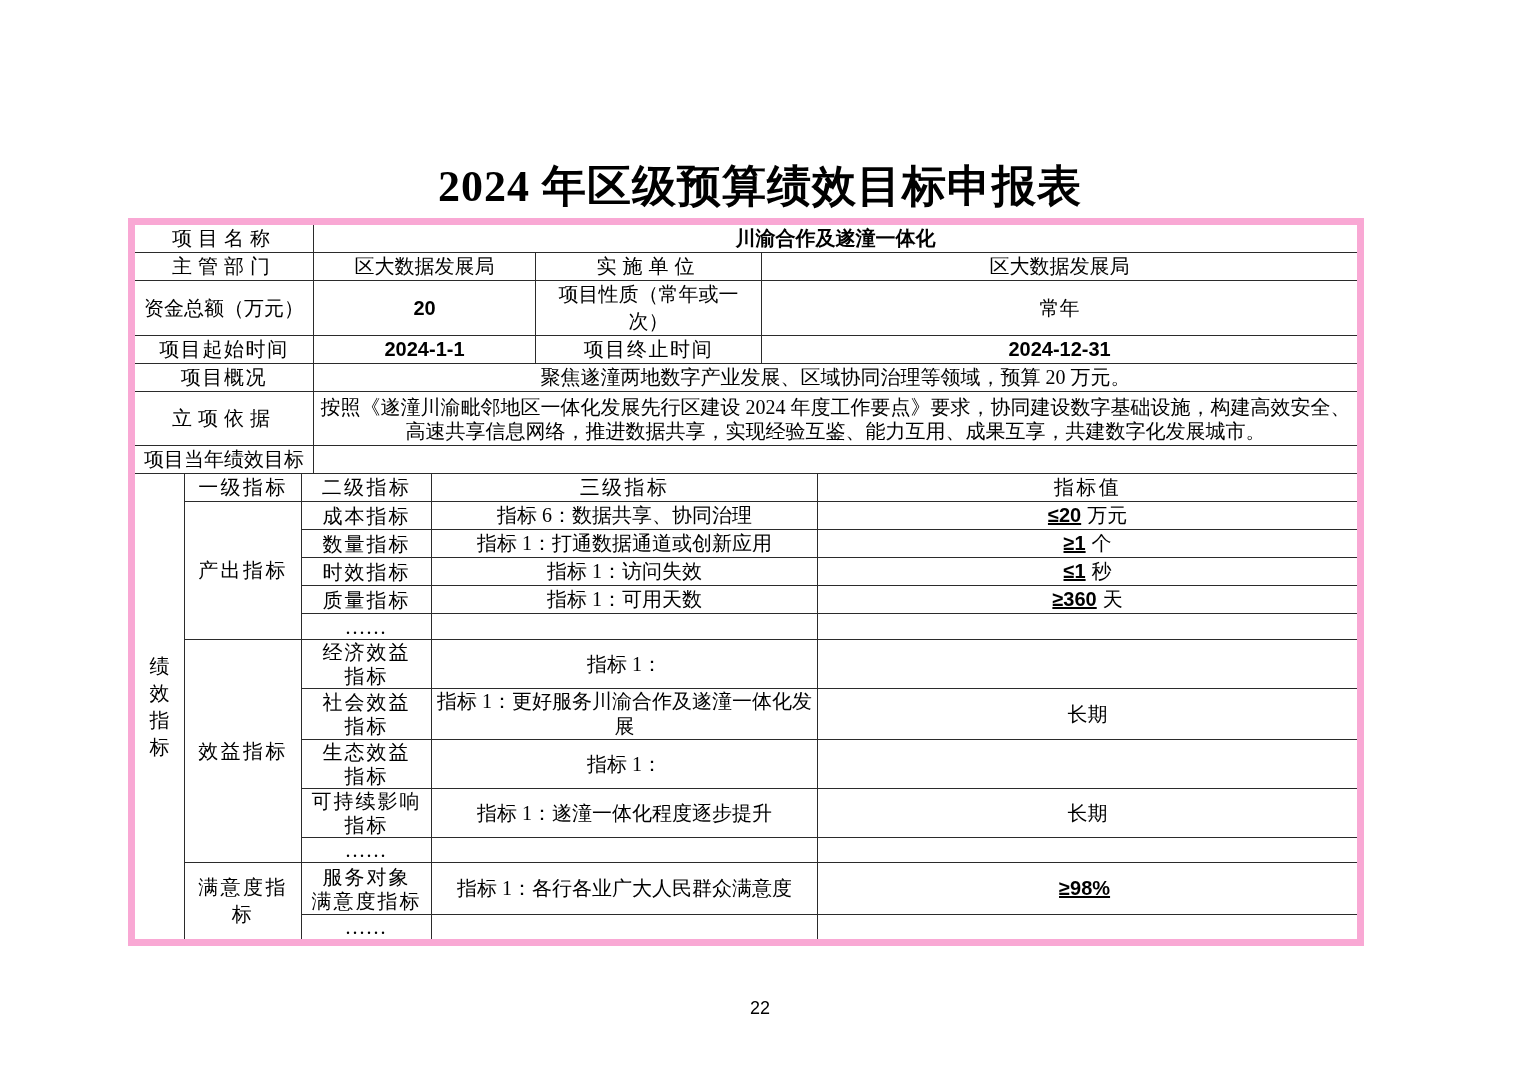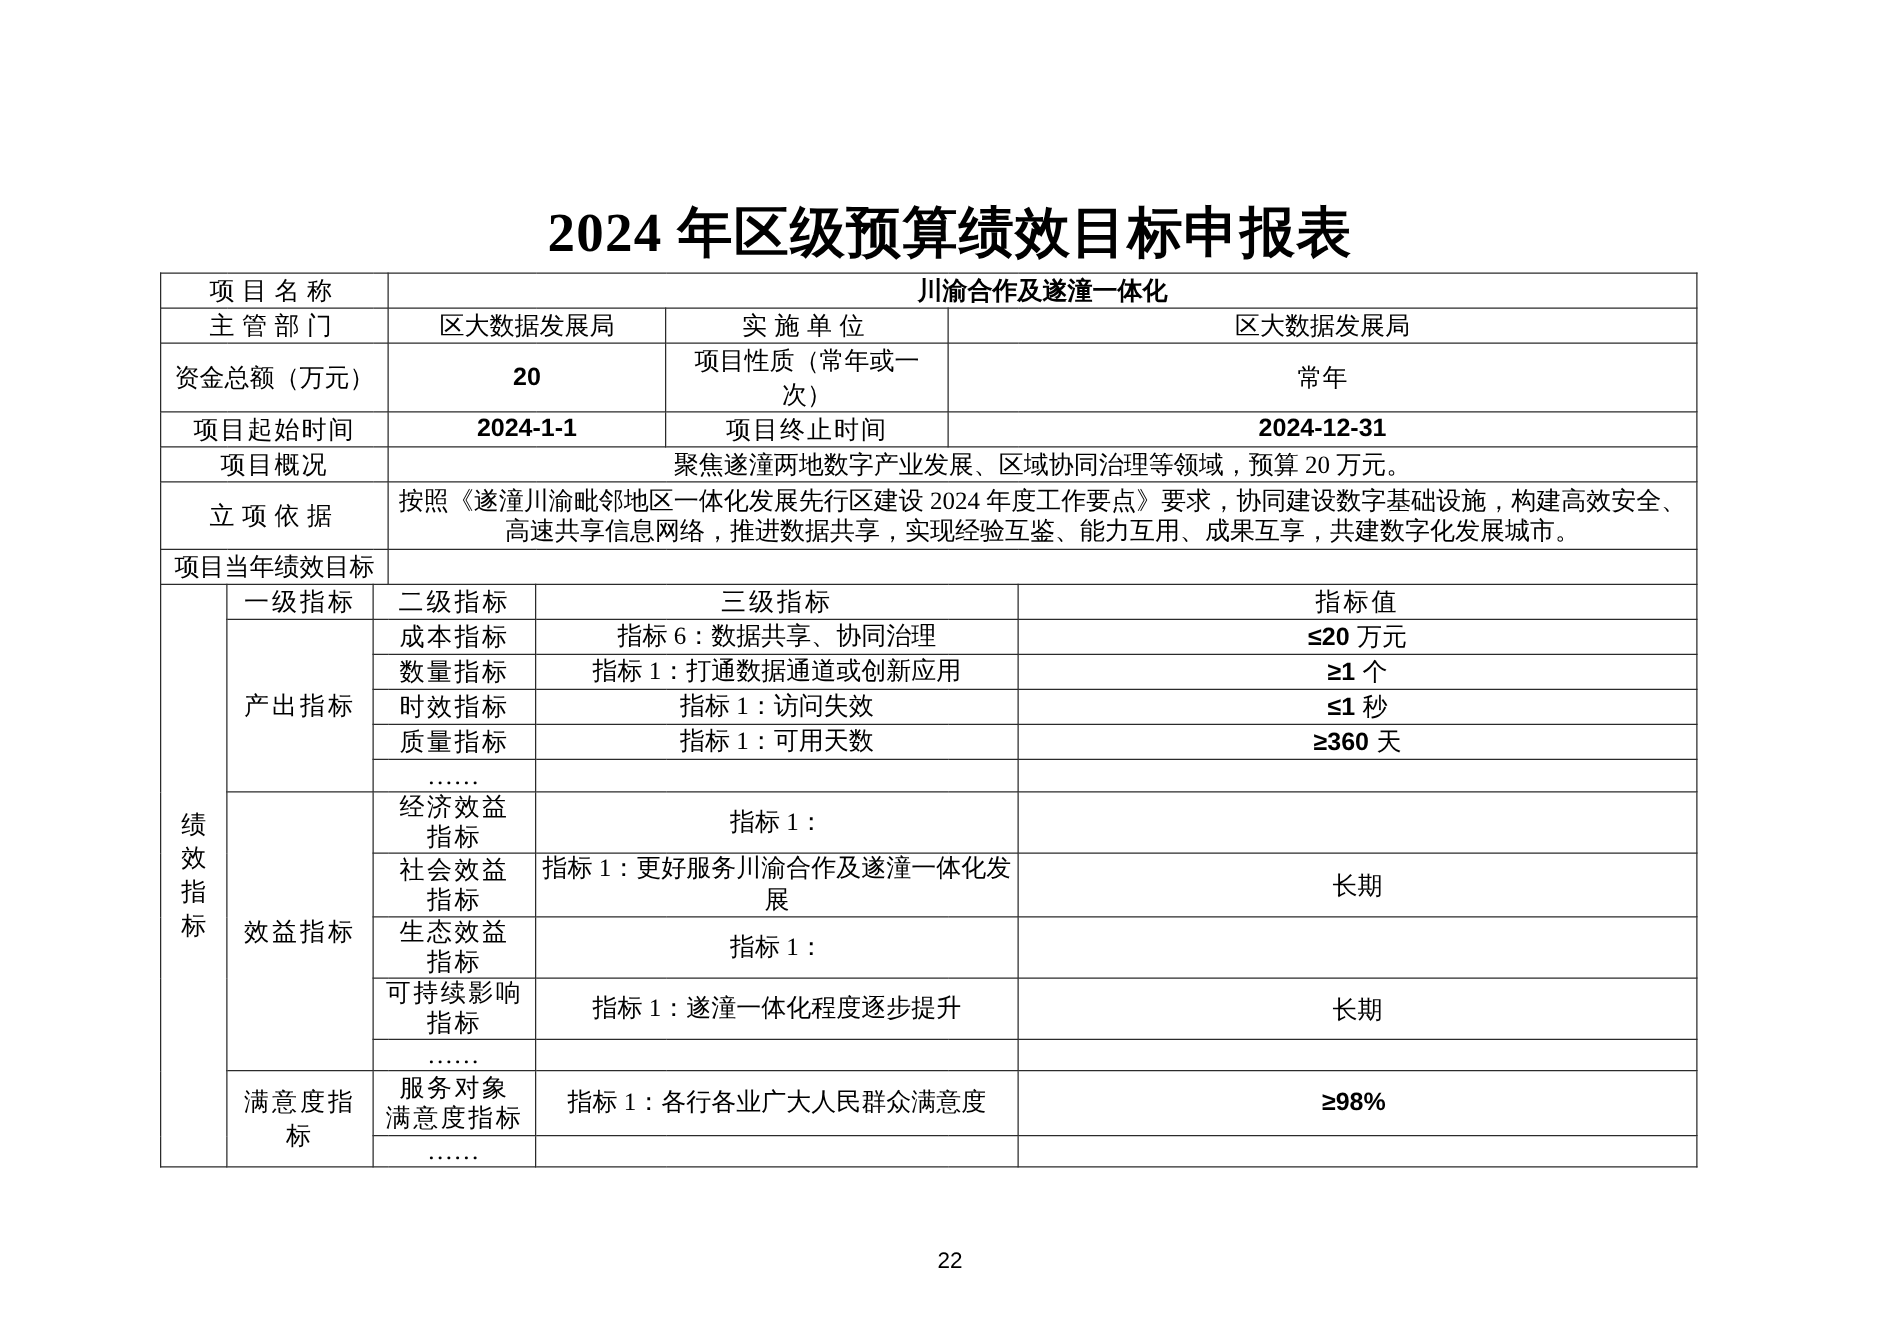--- a/index.html
+++ b/index.html
@@ -14,33 +14,33 @@
   }
   .form-wrap{position:absolute;left:128px;top:218px;width:1229px;}
   table.decl{
     border-collapse:collapse;table-layout:fixed;width:1229px;
     font-size:20px;color:#000;
   }
   table.decl td{
     border:1px solid #2b2b2b;padding:0 4px;text-align:center;vertical-align:middle;
     overflow:hidden;
   }
-  table.decl{border:1px solid #f9a8d4;}
+  table.decl{border:7px solid #f9a8d4;}
   td.lbl{letter-spacing:0.3em;padding-left:8px;}
   td.lbl-sm{letter-spacing:0.08em;}
   td.lbl-n{letter-spacing:0;}
   td.hdr{letter-spacing:0.12em;}
   td.grp{letter-spacing:0.12em;}
   td.sub{letter-spacing:0.1em;white-space:pre-line;line-height:24px;}
   td.ind{text-align:left;padding-left:10px;padding-right:6px;line-height:25px;}
   .fv{
     font-family:"Liberation Sans","DejaVu Sans",sans-serif;font-weight:bold;
   }
   .vb{
-    font-family:"Liberation Sans","DejaVu Sans",sans-serif;font-weight:bold;
+    font-family:"Liberation Sans","DejaVu Sans",sans-serif;font-weight:bold;text-decoration:underline;
   }
   .vb:not(:empty){margin-right:6px;}
   .vu{font-family:"Liberation Serif","DejaVu Serif",serif;}
   td.basis-cell{line-height:24px;padding:2px 10px;}
   .vside{
     width:22px;margin:0 auto;line-height:27px;word-break:break-all;
     letter-spacing:0;text-align:center;
   }
   .page-num{
     position:absolute;left:0;top:950px;width:1520px;text-align:center;

